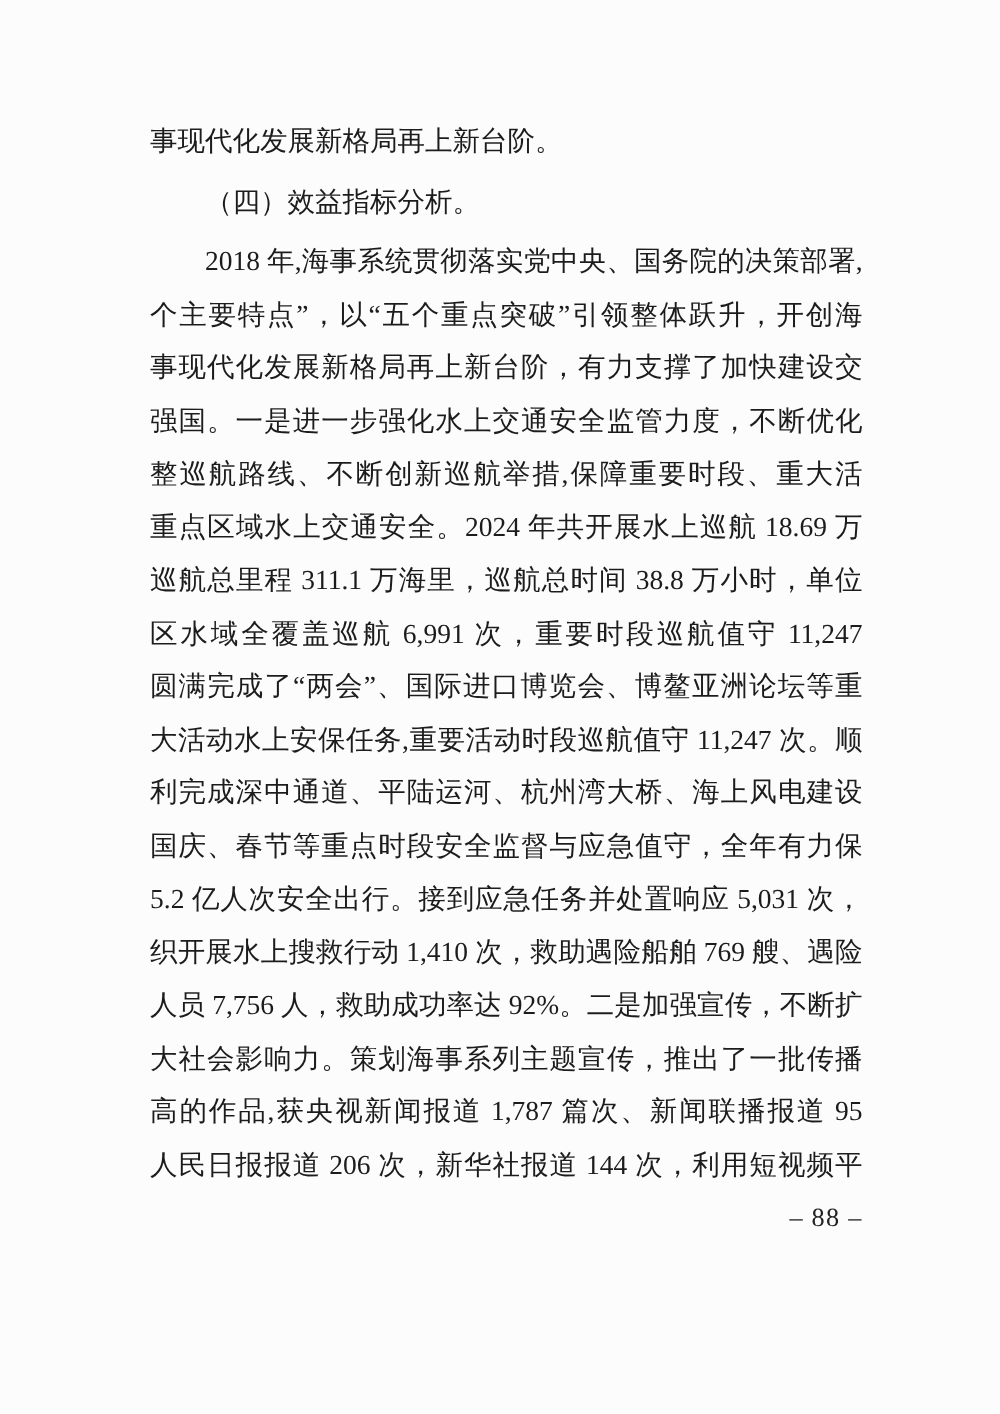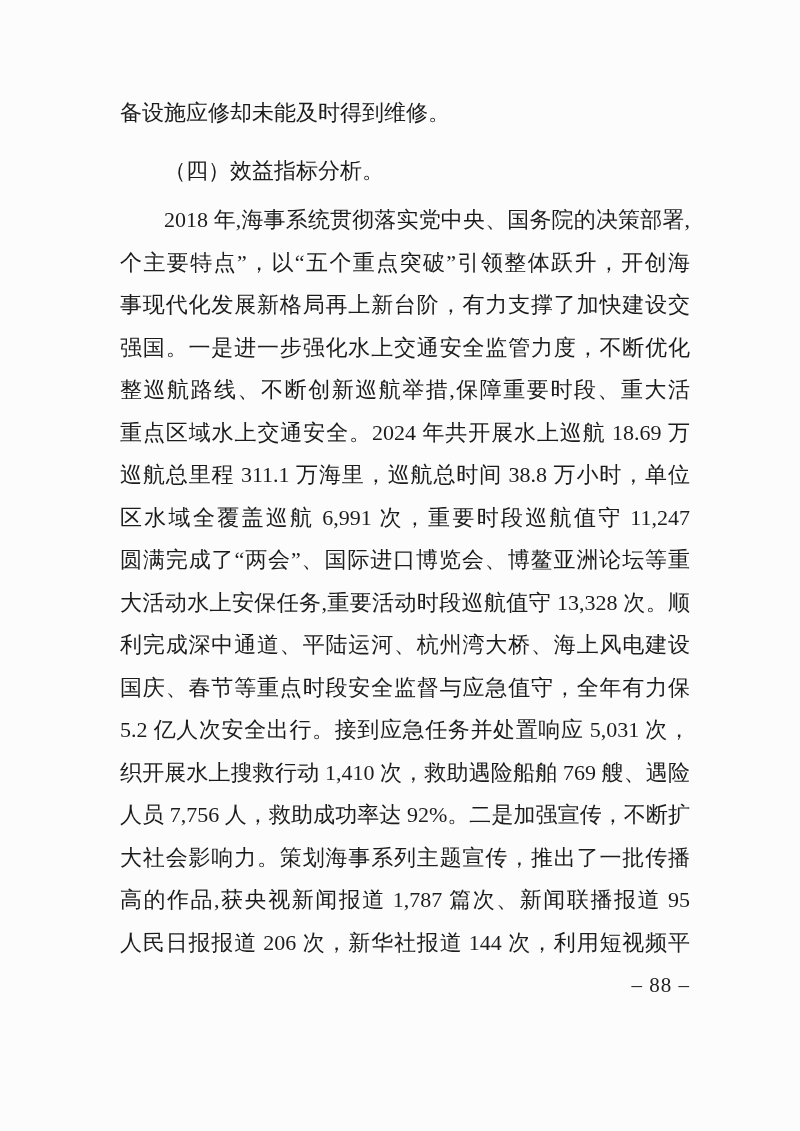--- a/index.html
+++ b/index.html
@@ -33,51 +33,51 @@
     text-align-last: justify;
     text-justify: inter-ideograph;
     overflow: hidden;
     height: 42.5px;
   }
   .line.indent {
     text-indent: 2em;
   }
   .heading {
     text-indent: 2em;
-    margin-top: 17px;
+    margin-top: 6px;
     margin-bottom: 5px;
-    font-family: Liberation Mono, monospace;
+    font-family: Liberation Sans, sans-serif;
   }
   .pagenum {
     margin-top: 6px;
     text-align: right;
     font-size: 21px;
     line-height: 30px;
     letter-spacing: 1px;
     color: #222;
   }
 </style>
 </head>
 <body>
 
 <div class="page">
   <div class="textblock">
-    <div class="line">备设施应修却未能及时得到维修。</div>
+    <div class="line">事现代化发展新格局再上新台阶。</div>
     <div class="line heading">（四）效益指标分析。</div>
     <div id="body-paragraph">
         <div class="line just indent">2018 年,海事系统贯彻落实党中央、国务院的决策部署,</div>
         <div class="line just">个主要特点”，以“五个重点突破”引领整体跃升，开创海</div>
         <div class="line just">事现代化发展新格局再上新台阶，有力支撑了加快建设交通</div>
         <div class="line just">强国。一是进一步强化水上交通安全监管力度，不断优化调</div>
         <div class="line just">整巡航路线、不断创新巡航举措,保障重要时段、重大活动、</div>
         <div class="line just">重点区域水上交通安全。2024 年共开展水上巡航 18.69 万次，</div>
         <div class="line just">巡航总里程 311.1 万海里，巡航总时间 38.8 万小时，单位辖</div>
         <div class="line just">区水域全覆盖巡航 6,991 次，重要时段巡航值守 11,247 次。</div>
         <div class="line just">圆满完成了“两会”、国际进口博览会、博鳌亚洲论坛等重</div>
-        <div class="line just">大活动水上安保任务,重要活动时段巡航值守 13,328 次。顺</div>
+        <div class="line just">大活动水上安保任务,重要活动时段巡航值守 11,247 次。顺</div>
         <div class="line just">利完成深中通道、平陆运河、杭州湾大桥、海上风电建设等</div>
         <div class="line just">国庆、春节等重点时段安全监督与应急值守，全年有力保障</div>
         <div class="line just">5.2 亿人次安全出行。接到应急任务并处置响应 5,031 次，组</div>
         <div class="line just">织开展水上搜救行动 1,410 次，救助遇险船舶 769 艘、遇险</div>
         <div class="line just">人员 7,756 人，救助成功率达 92%。二是加强宣传，不断扩</div>
         <div class="line just">大社会影响力。策划海事系列主题宣传，推出了一批传播度</div>
         <div class="line just">高的作品,获央视新闻报道 1,787 篇次、新闻联播报道 95 次，</div>
         <div class="line just">人民日报报道 206 次，新华社报道 144 次，利用短视频平台</div>
       </div>
     <div class="pagenum">– 88 –</div>

